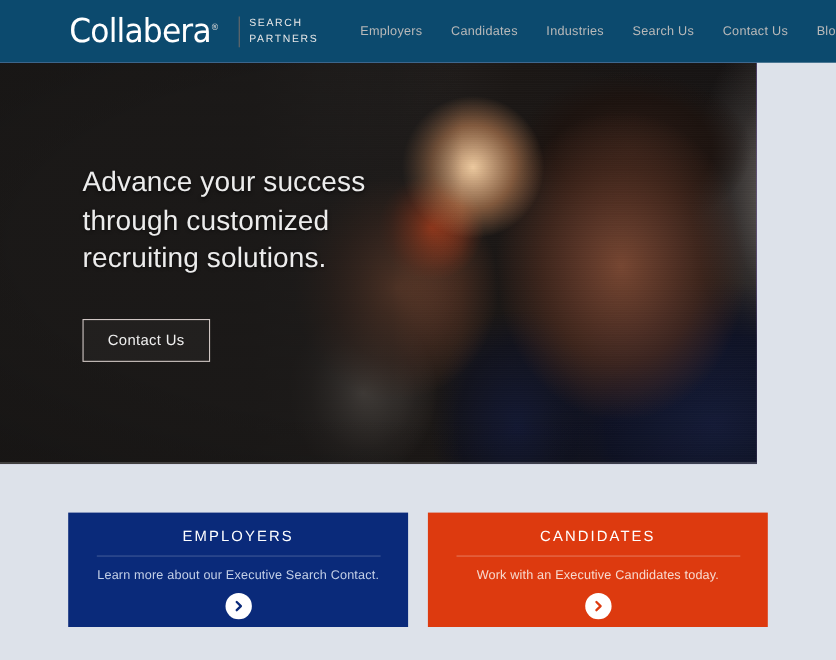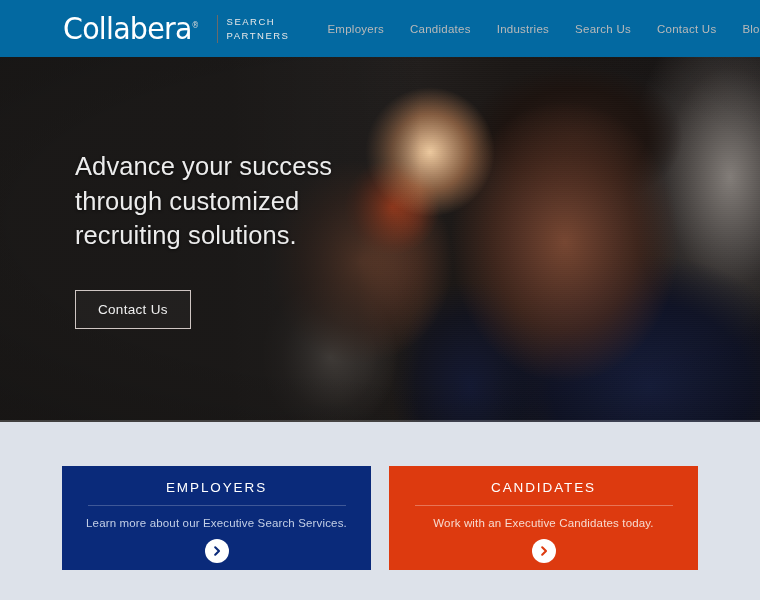--- a/index.html
+++ b/index.html
@@ -7,21 +7,21 @@
     width:760px; height:600px;
     font-family:"Liberation Sans", sans-serif;
     background:#dde2ea;
     overflow:hidden;
   }
   .page { position:relative; width:760px; height:600px; }
 
   
   .header {
     position:absolute; top:0; left:0; width:760px; height:57px;
-    background:#0369a1; z-index:40;
+    background:#0c4a6e; z-index:40;
     display:flex; align-items:center;
   }
   .logo-wrap {
     display:flex; align-items:center; margin-left:63px; height:100%;
   }
   .logo-main {
     position:relative;
     color:#ffffff;
     font-size:30px;
     letter-spacing:-0.8px;
@@ -45,21 +45,21 @@
   .nav {
     display:flex; align-items:center; margin-left:38px; height:100%;
   }
   .nav-item {
     color:#b9b9b9; font-size:11.5px; letter-spacing:.25px;
     margin-right:26px; cursor:pointer; white-space:nowrap;
   }
 
   
   .hero {
-    position:absolute; top:57px; left:0; width:760px; height:365px;
+    position:absolute; top:57px; left:0; width:688px; height:365px;
     overflow:hidden; background:#8b5cf6;
   }
   .hero-photo {
     position:absolute; inset:0;
     background:
       
       radial-gradient(circle 90px at 430px 95px, rgba(255,216,170,.92) 0%, rgba(255,170,110,.45) 42%, rgba(120,55,30,.0) 72%),
       radial-gradient(circle 60px at 392px 150px, rgba(214,72,28,.75) 0%, rgba(160,50,20,.15) 65%, rgba(0,0,0,0) 80%),
       
       radial-gradient(ellipse 110px 120px at 360px 205px, rgba(150,86,56,.85) 0%, rgba(92,52,35,.55) 55%, rgba(30,22,20,0) 85%),
@@ -194,21 +194,21 @@
 
     <div class="hero-bottom-line"></div>
   </div>
 
   <div class="cards-section">
     <div class="cards">
 
       <div class="card employers">
         <div class="card-title">EMPLOYERS</div>
         <div class="card-rule"></div>
-        <div class="card-desc">Learn more about our Executive Search Services.</div>
+        <div class="card-desc">Learn more about our Executive Search Contact.</div>
         <div class="card-arrow">
           <svg width="12" height="12" viewBox="0 0 12 12">
             <path d="M4.2 2.3 L8.0 6.0 L4.2 9.7" fill="none" stroke="#0a2a7a" stroke-width="2.1" stroke-linecap="round" stroke-linejoin="round"></path>
           </svg>
         </div>
       </div>
 
       <div class="card candidates">
         <div class="card-title">CANDIDATES</div>
         <div class="card-rule"></div>

